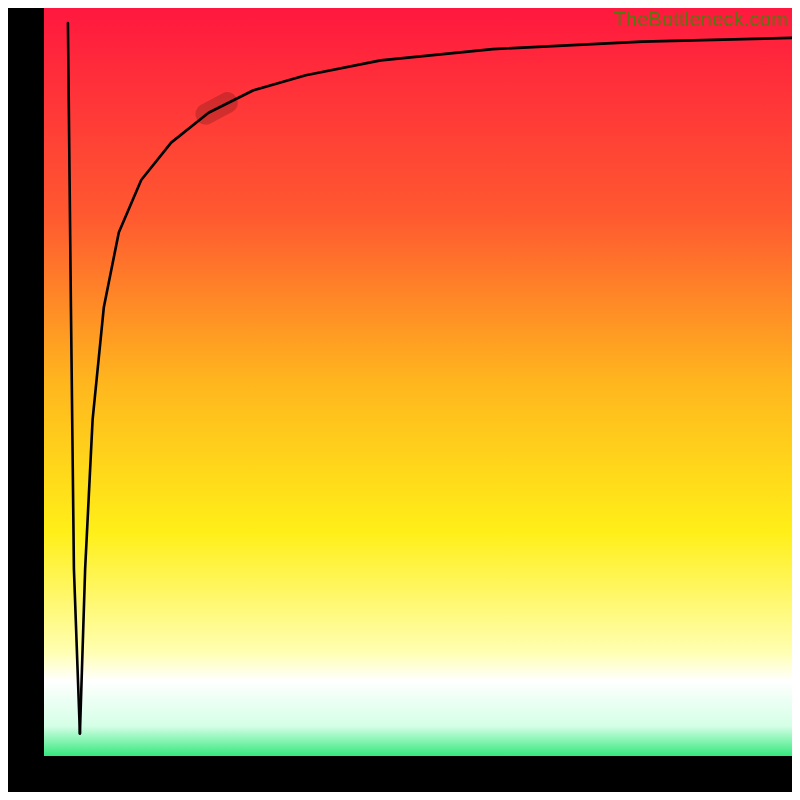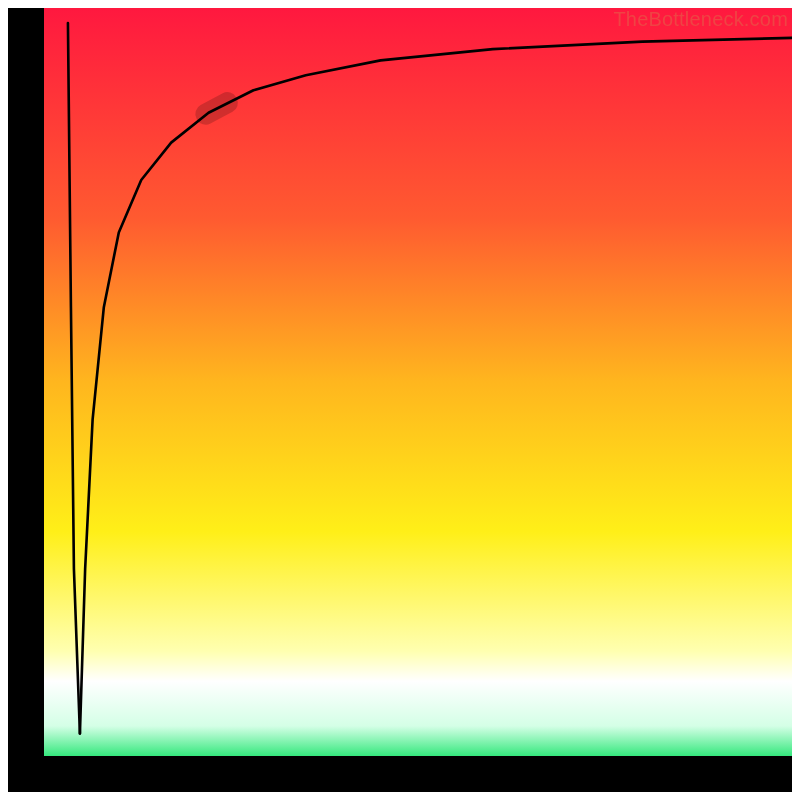--- a/index.html
+++ b/index.html
@@ -57,21 +57,21 @@
     z-index: 3;
     border-radius: 10px;
     background: rgba(0,0,0,0.18);
   }
   .watermark {
     position: absolute;
     top: 8px;
     right: 12px;
     z-index: 10;
     font-size: 20px;
-    color: #ef4444;
+    color: #4d7c0f;
     font-weight: 400;
     letter-spacing: 0.2px;
   }
 </style>
 </head>
 <body>
 <div class="wrap">
 
   <div class="watermark">TheBottleneck.com</div>
 

